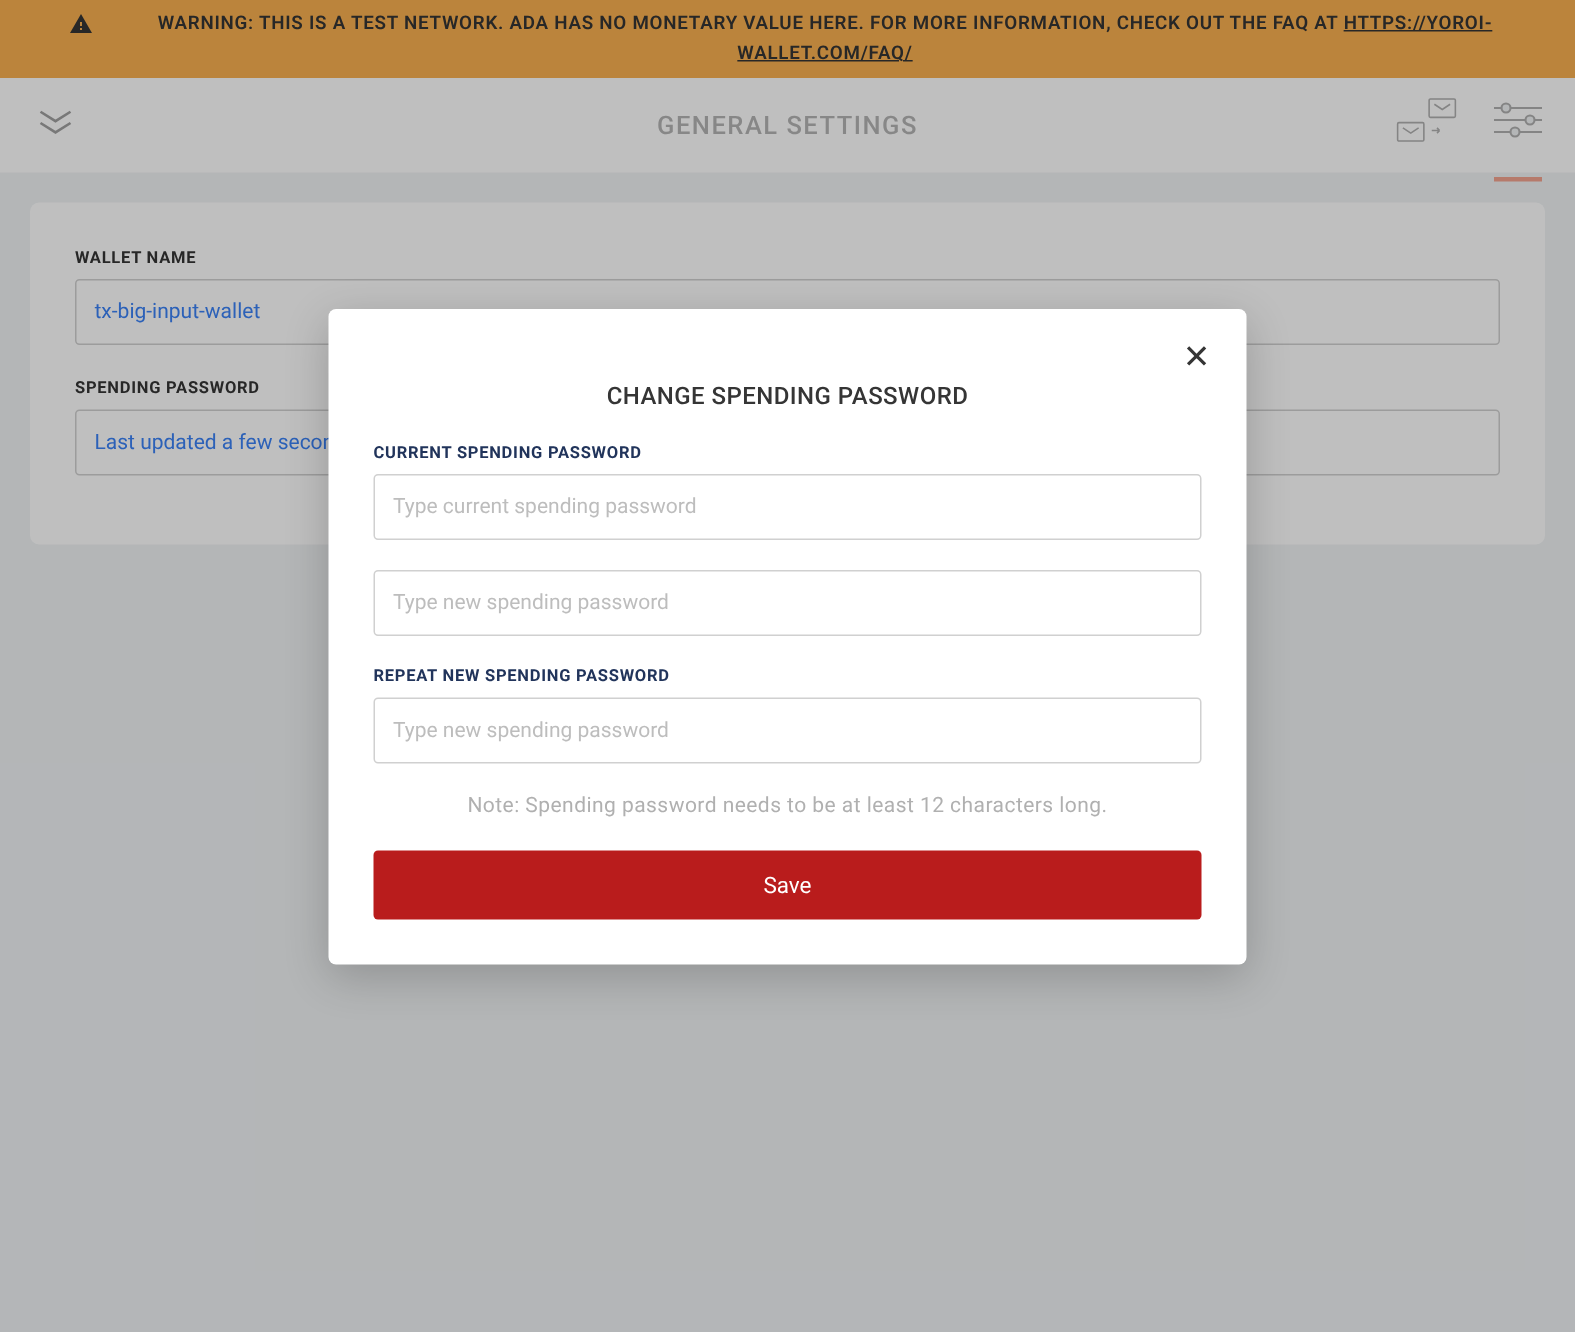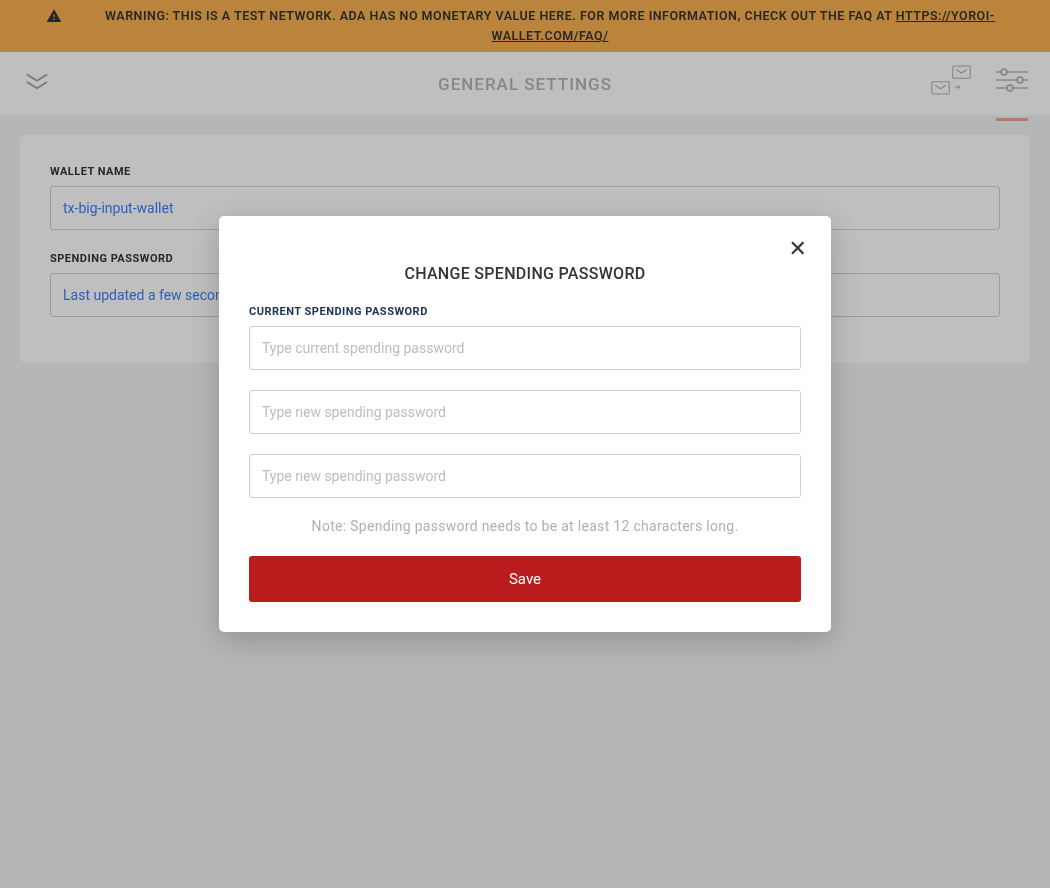--- a/index.html
+++ b/index.html
@@ -114,20 +114,21 @@
     <div class="modal-field-block">
       <label class="modal-label">CURRENT SPENDING PASSWORD</label>
       <input type="password" class="modal-input" placeholder="Type current spending password" style="">
     </div>
 
     <div class="modal-field-block">
       <input type="password" class="modal-input" placeholder="Type new spending password" style="">
     </div>
 
     <div class="modal-field-block">
+      <label class="modal-label">REPEAT NEW SPENDING PASSWORD</label>
       <input type="password" class="modal-input" placeholder="Type new spending password" style="">
     </div>
 
     <div class="modal-note">Note: Spending password needs to be at least 12 characters long.</div>
 
     <button class="modal-save">Save</button>
   </div>
 </div>
 
 </body></html>

